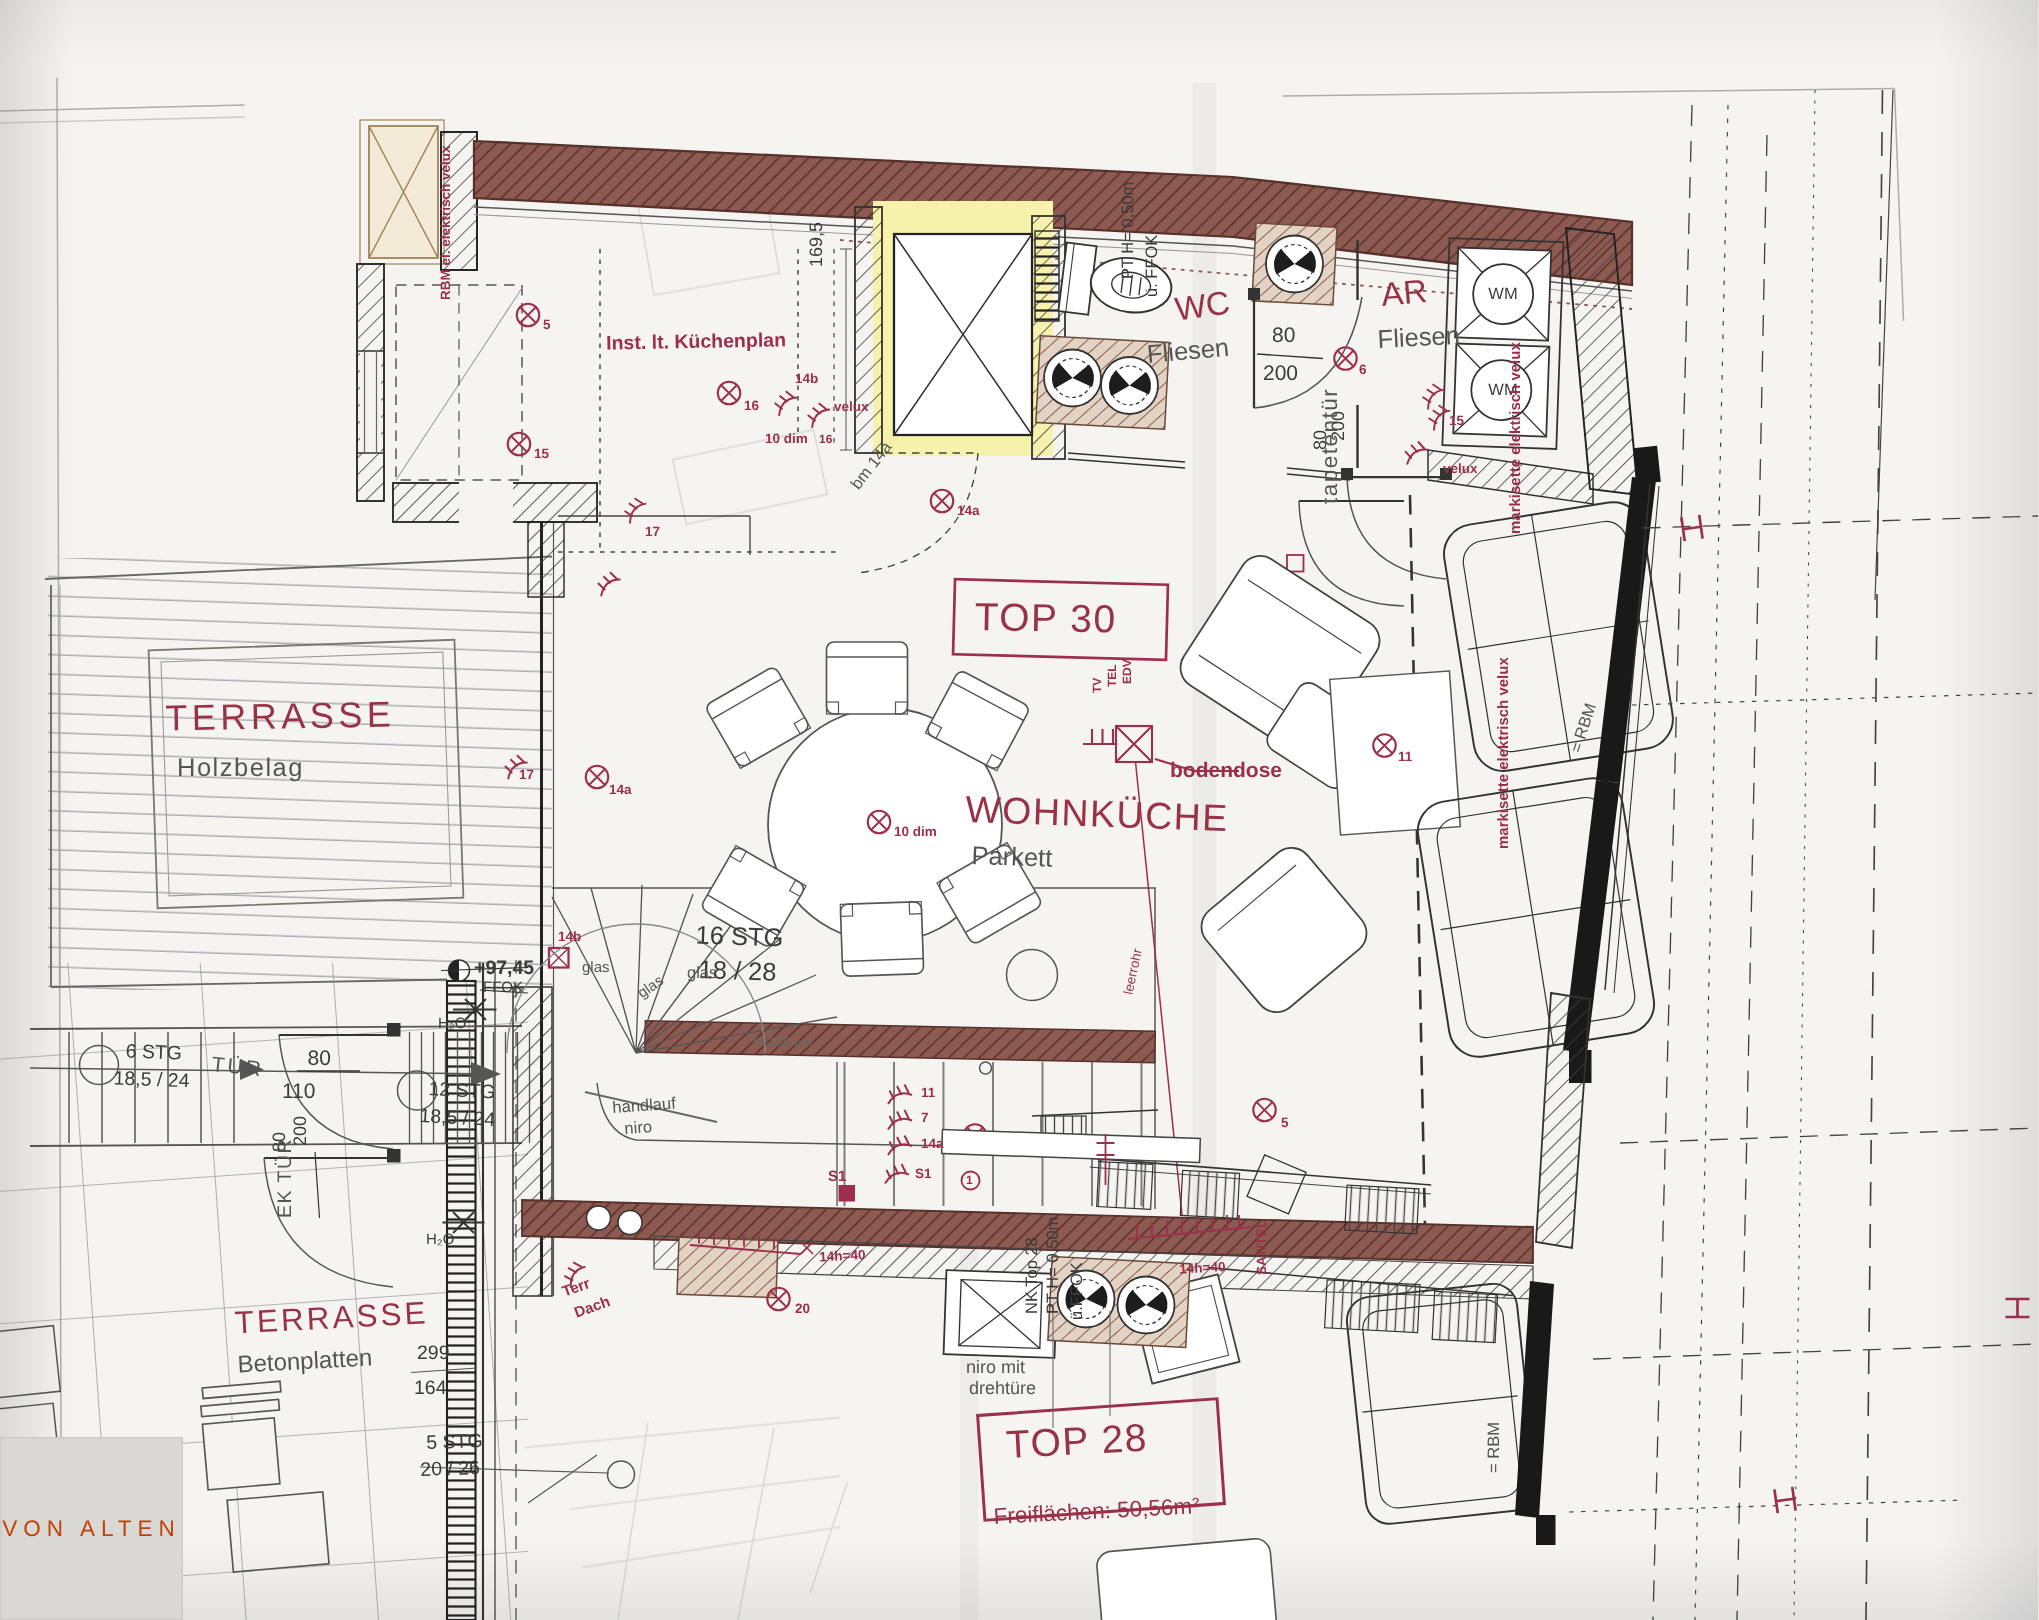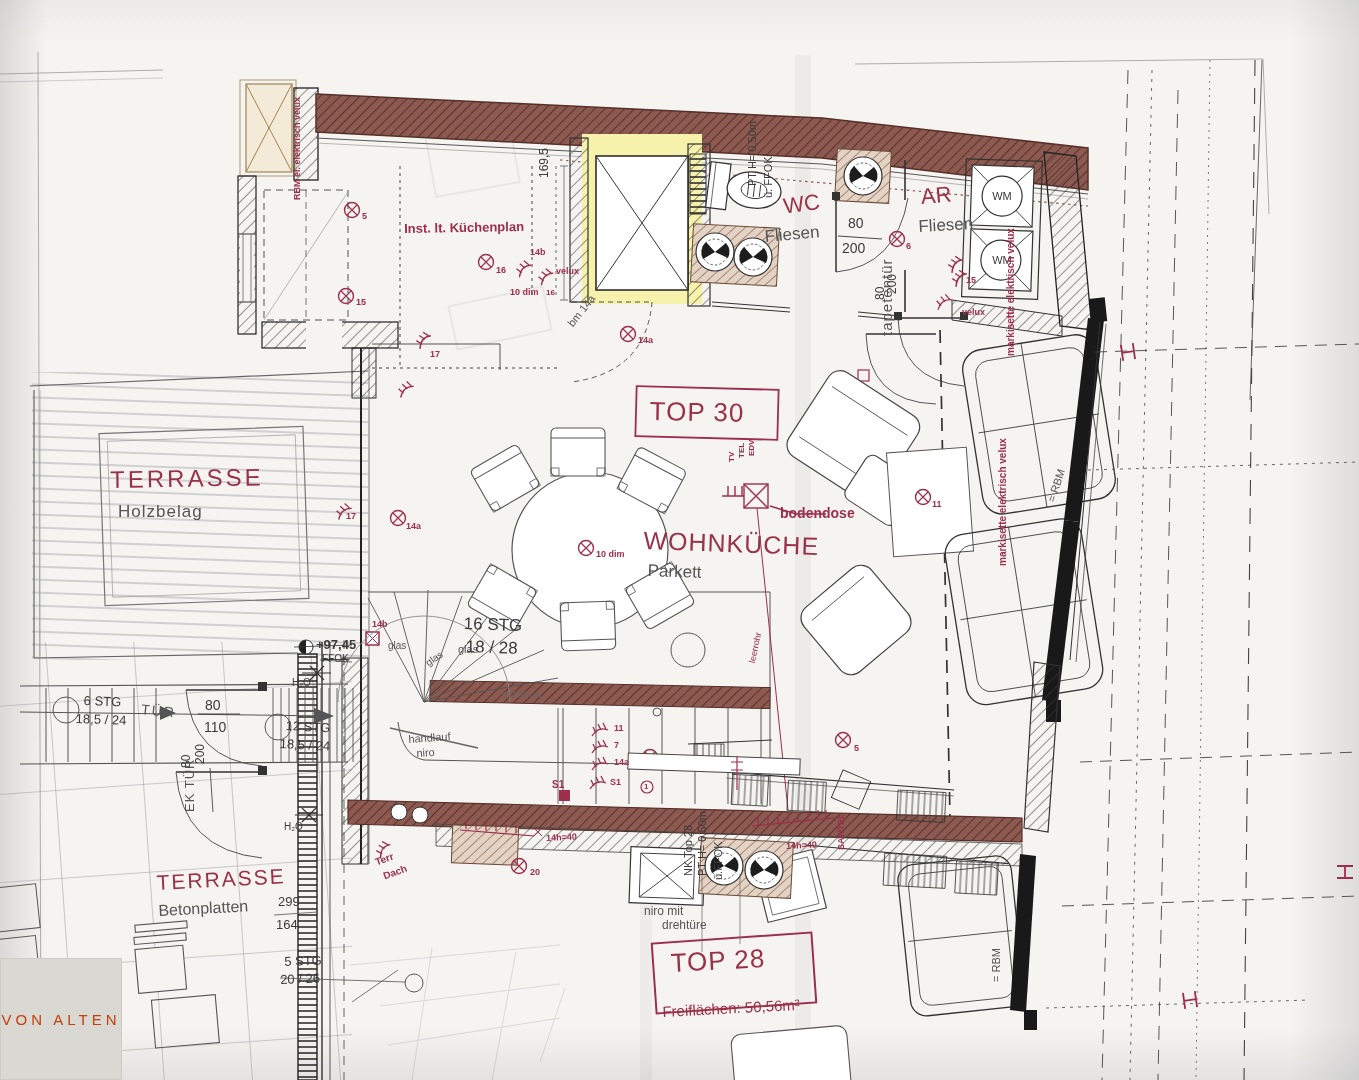--- a/index.html
+++ b/index.html
@@ -447,21 +447,21 @@
 <div class="lbl ink" style="left:284px;top:955px;font-size:13px;transform:rotate(-2deg);">5 STG</div>
 <div class="lbl ink" style="left:280px;top:973px;font-size:13px;transform:rotate(-2deg);">20 / 26</div>
 <div class="lbl ra" style="left:374px;top:858px;font-size:10px;transform:rotate(-20deg);">Terr</div>
 <div class="lbl ra" style="left:382px;top:872px;font-size:10px;transform:rotate(-20deg);">Dach</div>
 <div class="lbl ra" style="left:530px;top:868px;font-size:9px;">20</div>
 
 <div class="lbl ink" style="left:84px;top:694px;font-size:13px;transform:rotate(2deg);">6 STG</div>
 <div class="lbl ink" style="left:76px;top:712px;font-size:13px;transform:rotate(2deg);">18,5 / 24</div>
 <div class="lbl gy" style="left:142px;top:702px;font-size:14px;letter-spacing:2px;transform:rotate(6deg);">TÜR</div>
 <div class="lbl ink" style="left:205px;top:698px;font-size:14px;">80</div>
-<div class="lbl ink" style="left:204px;top:720px;font-size:14px;">110</div>
+<div class="lbl ink" style="left:188px;top:720px;font-size:14px;">110</div>
 <div class="lbl ink" style="left:286px;top:719px;font-size:13px;transform:rotate(3deg);">12 STG</div>
 <div class="lbl ink" style="left:280px;top:737px;font-size:13px;transform:rotate(3deg);">18,5 / 24</div>
 <div class="lbl ink vtext" style="left:192px;top:768px;font-size:12px;">80</div>
 <div class="lbl ink vtext" style="left:206px;top:764px;font-size:12px;">200</div>
 <div class="lbl gy vtext" style="left:196px;top:812px;font-size:13px;letter-spacing:1px;">EK TÜR</div>
 <div class="lbl ink" style="left:292px;top:678px;font-size:10px;">H₂O</div>
 <div class="lbl ink" style="left:284px;top:822px;font-size:10px;">H₂O</div>
 <div class="lbl ink" style="left:316px;top:638px;font-size:13px;font-weight:bold;">+97,45</div>
 <div class="lbl ink" style="left:322px;top:654px;font-size:10px;text-decoration:line-through;">FFOK</div>
 
@@ -530,21 +530,21 @@
 
 <div class="lbl ra vtext" style="left:1016px;top:356px;font-size:10px;">markisette elektrisch velux</div>
 <div class="lbl ra vtext" style="left:1008px;top:566px;font-size:10px;">markisette elektrisch velux</div>
 <div class="lbl gy" style="left:1046px;top:500px;font-size:11px;transform:rotate(-72deg);">= RBM</div>
 <div class="lbl gy vtext" style="left:1002px;top:982px;font-size:11px;">= RBM</div>
 
 <div class="lbl ink vtext" style="left:694px;top:876px;font-size:11px;">NK Top 28</div>
 <div class="lbl ink vtext" style="left:708px;top:876px;font-size:11px;">PT H= 0,50m</div>
 <div class="lbl ink vtext" style="left:724px;top:880px;font-size:11px;">ü.FFOK</div>
 <div class="lbl gy" style="left:644px;top:905px;font-size:12px;">niro mit</div>
-<div class="lbl gy" style="left:646px;top:919px;font-size:12px;margin-left:16px;">drehtüre</div>
+<div class="lbl gy" style="left:646px;top:919px;font-size:12px;">drehtüre</div>
 <div class="lbl rm" style="left:670px;top:950px;font-size:26px;letter-spacing:1px;transform:rotate(-3deg);">TOP 28</div>
 <div class="lbl rm" style="left:662px;top:1004px;font-size:15px;transform:rotate(-3deg);">Freiflächen: 50,56m²</div>
 <div class="lbl ra vtext" style="left:846px;top:850px;font-size:9px;">SAT/TEL</div>
 <div class="lbl ra" style="left:546px;top:834px;font-size:9px;transform:rotate(-3deg);">14h=40</div>
 <div class="lbl ra" style="left:786px;top:842px;font-size:9px;transform:rotate(-3deg);">14h=40</div>
 
 <div class="logobox">
   <span>VON ALTEN</span>
 </div>
 

